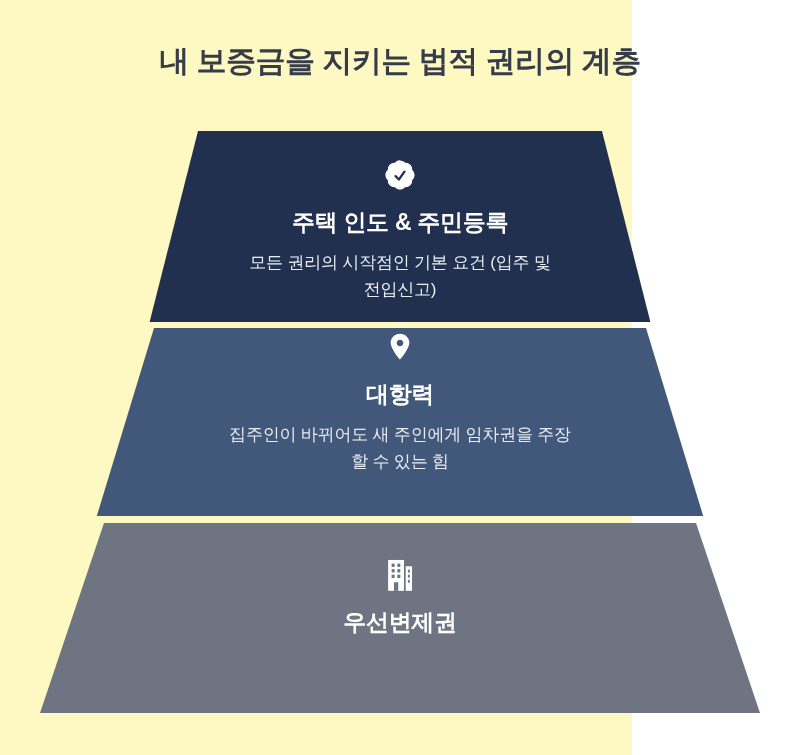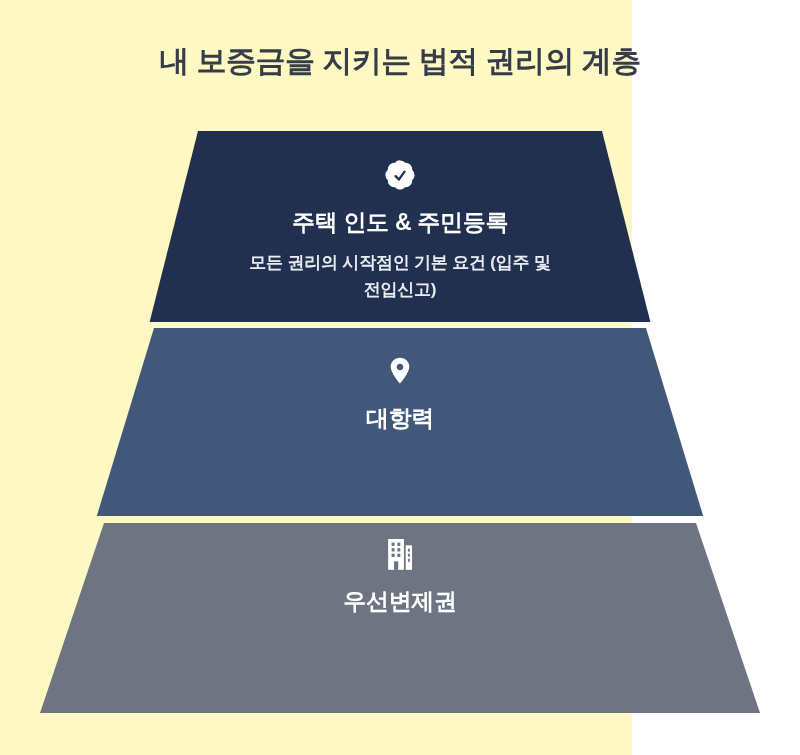--- a/index.html
+++ b/index.html
@@ -32,47 +32,46 @@
     filter: drop-shadow(0 1px 2px rgba(30,40,60,0.22));
   }
   .level-1 {
     top: 131px; height: 191px;
     clip-path: polygon(24.75% 0, 75.25% 0, 81.3% 100%, 18.7% 100%);
     padding-top: 25px;
   }
   .level-2 {
     top: 328px; height: 188px;
     clip-path: polygon(19.25% 0, 80.75% 0, 87.9% 100%, 12.1% 100%);
-    padding-top: 24px;
   }
   .level-3 {
     top: 523px; height: 190px;
     clip-path: polygon(13% 0, 87% 0, 95% 100%, 5% 100%);
-    padding-top: 12px;
+    padding-top: 33px;
   }
 
   .level-icon {
     height: 38px;
     display: flex;
     align-items: center;
     justify-content: center;
   }
   .level-heading {
     margin-top: 13px;
     font-size: 23px;
     font-weight: 800;
     color: #ffffff;
     line-height: 31px;
     letter-spacing: -0.3px;
     text-align: left;
   }
   .level-desc {
     margin-top: 11px;
     font-size: 17px;
-    font-weight: 700;
+    font-weight: 400;
     color: #e9edf3;
     line-height: 27px;
     text-align: center;
     white-space: pre-line;
     letter-spacing: -0.2px;
   }
   .win { fill: var(--lvl-color); }
 </style>
 </head>
 <body>
@@ -92,20 +91,22 @@
 전입신고)</p>
   </section>
 
   <section class="level level-2" style="--lvl-color: #42587a;">
     <span class="level-icon">
       <svg width="32" height="32" viewBox="0 0 24 24" aria-hidden="true">
         <path fill="#ffffff" fill-rule="evenodd" clip-rule="evenodd" d="M12 2C8.13 2 5 5.13 5 8.5c0 5.25 7 13 7 13s7-7.75 7-13C19 5.13 15.87 2 12 2zm0 9.5c-1.38 0-2.5-1.12-2.5-2.5S10.62 6.5 12 6.5s2.5 1.12 2.5 2.5-1.12 2.5-2.5 2.5z"></path>
       </svg>
     </span>
     <h2 class="level-heading">대항력</h2>
+    <p class="level-desc">집주인이 바뀌어도 새 주인에게 임차권을 주장
+할 수 있는 힘</p>
   </section>
 
   <section class="level level-3" style="--lvl-color: #6e7481;">
     <span class="level-icon">
       <svg width="38" height="38" viewBox="0 0 24 24" aria-hidden="true">
         <rect x="4.5" y="2.5" width="10" height="19.5" fill="#ffffff"></rect>
         <rect x="15.6" y="6.5" width="4" height="15.5" fill="#ffffff"></rect>
         <rect class="win" x="6.7" y="4.8" width="1.9" height="2.1"></rect>
         <rect class="win" x="10.3" y="4.8" width="1.9" height="2.1"></rect>
         <rect class="win" x="6.7" y="8.3" width="1.9" height="2.1"></rect>

